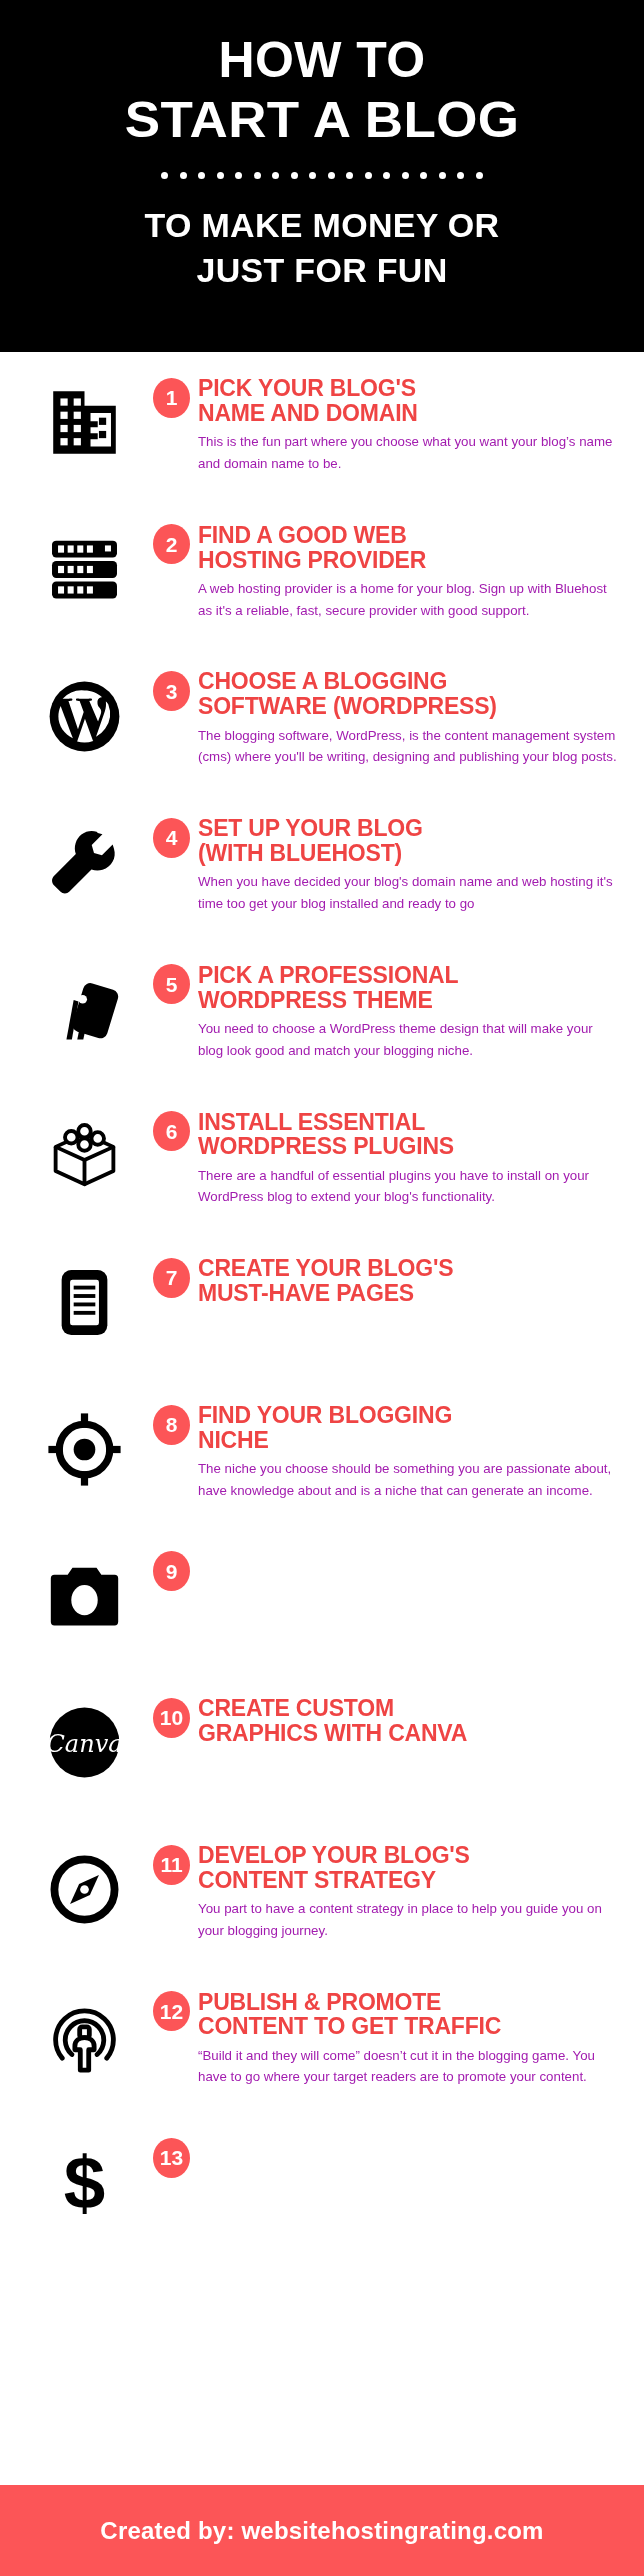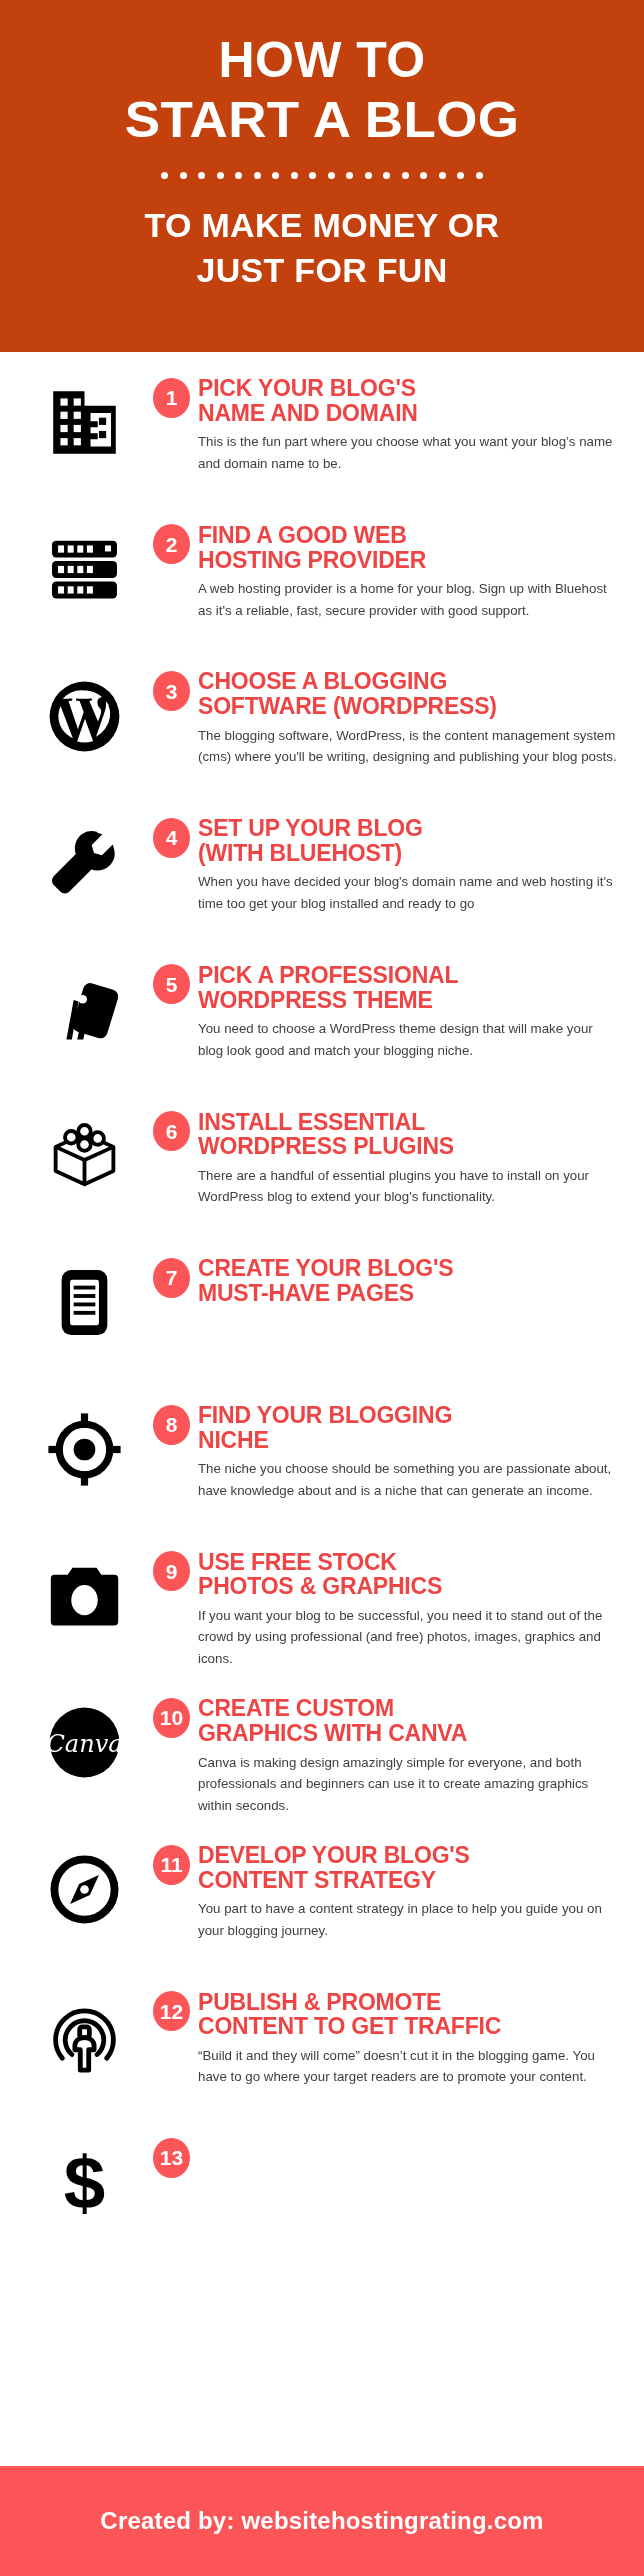--- a/index.html
+++ b/index.html
@@ -13,21 +13,21 @@
     width:644px;
     min-height:2576px;
     background:#ffffff;
     position:relative;
     display:flex;
     flex-direction:column;
   }
 
   
   .header{
-    background:#c2410c;
+    background:#000000;
     height:352px;
     box-sizing:border-box;
     padding:35px 32px 0 32px;
     display:flex;
     flex-direction:column;
     align-items:center;
     justify-content:flex-start;
   }
   .title-line{
     color:#ffffff;
@@ -121,30 +121,30 @@
     color:#ef4444;
     font-size:23px;
     font-weight:bold;
     line-height:1.08;
     text-transform:uppercase;
     letter-spacing:-0.2px;
     margin:0 0 5.6px 0;
     white-space:pre-line;
   }
   .step-desc{
-    color:#404040;
+    color:#a21caf;
     font-size:13.3px;
     line-height:1.62;
     margin:0;
   }
 
   
   .footer{
     background:#fc5557;
-    height:110px;
+    height:91px;
     display:flex;
     align-items:center;
     justify-content:center;
   }
   .footer-text{
     color:#ffffff;
     font-size:24px;
     font-weight:bold;
     letter-spacing:0.2px;
   }
@@ -355,40 +355,34 @@
       <div class="step">
         <div class="icon-col">
           <svg width="77" height="77" viewBox="0 0 64 64" fill="none">
       <path fill="#000" d="M22 8h20l4 6h11a3 3 0 0 1 3 3v36a3 3 0 0 1-3 3H7a3 3 0 0 1-3-3V17a3 3 0 0 1 3-3h11l4-6z"></path>
       <ellipse cx="32" cy="35" rx="11" ry="12.5" fill="#fff"></ellipse>
     </svg>
         </div>
         <div class="num-col">
           <div class="num-badge">9</div>
         </div>
-        <div class="text-col">
-          <h2 class="step-title">USE FREE STOCK
-PHOTOS &amp; GRAPHICS</h2>
-          <p class="step-desc">If you want your blog to be successful, you need it to stand out of the crowd by using professional (and free) photos, images, graphics and icons.</p>
-        </div>
       </div>
       <div class="step">
         <div class="icon-col">
           <svg width="77" height="77" viewBox="0 0 64 64" fill="none">
       <circle cx="32" cy="32" r="29" fill="#000"></circle>
       <text x="32" y="40" text-anchor="middle" font-family="'DejaVu Serif', serif" font-style="italic" font-size="20" fill="#ffffff">Canva</text>
     </svg>
         </div>
         <div class="num-col">
           <div class="num-badge">10</div>
         </div>
         <div class="text-col">
           <h2 class="step-title">CREATE CUSTOM
 GRAPHICS WITH CANVA</h2>
-          <p class="step-desc">Canva is making design amazingly simple for everyone, and both professionals and beginners can use it to create amazing graphics within seconds.</p>
         </div>
       </div>
       <div class="step">
         <div class="icon-col">
           <svg width="77" height="77" viewBox="0 0 64 64" fill="none">
       <circle cx="32" cy="32" r="25" fill="none" stroke="#000" stroke-width="6.5"></circle>
       <path fill="#000" d="M44 20 L36.5 36.5 L20 44 L27.5 27.5 Z"></path>
       <circle cx="32" cy="32" r="3.6" fill="#fff"></circle>
     </svg>
         </div>

